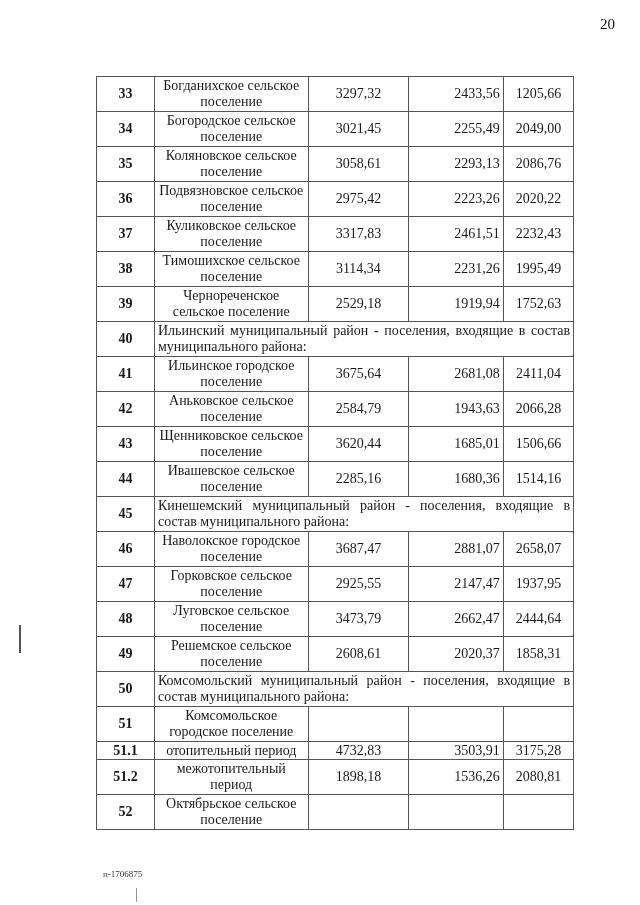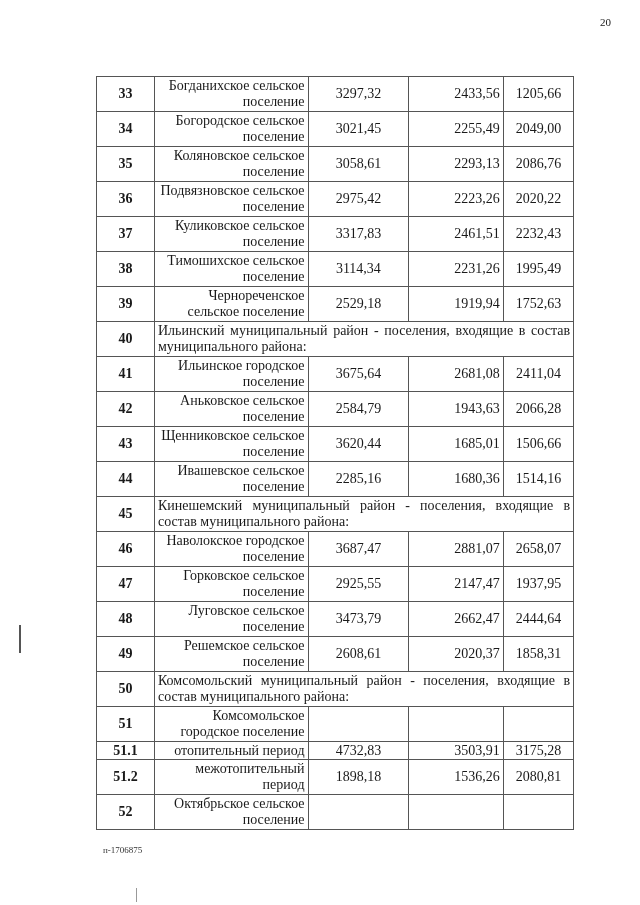--- a/index.html
+++ b/index.html
@@ -1,25 +1,25 @@
 <!DOCTYPE html>
 <html><head>
 <meta charset="utf-8">
 <style>
   html, body { margin: 0; padding: 0; background: #ffffff; }
   body { width: 640px; height: 905px; position: relative; overflow: hidden;
          font-family: "Liberation Serif", "DejaVu Serif", serif; color: #1a1a1a; }
-  .page-number { position: absolute; top: 16px; left: 600px; font-size: 11px; }
+  .page-number { position: absolute; top: 16px; left: 600px; font-size: 15px; }
   .margin-mark { position: absolute; left: 19px; top: 625px; width: 2px; height: 28px; background: #555; }
   .margin-mark-2 { position: absolute; left: 136px; top: 888px; width: 1px; height: 14px; background: #999; }
-  .doc-code { position: absolute; left: 103px; top: 845px; font-size: 9px; color: #333; }
+  .doc-code { position: absolute; left: 103px; top: 869px; font-size: 9px; color: #333; }
   table.main { position: absolute; left: 96px; top: 76px; width: 478px; border-collapse: collapse; table-layout: fixed; }
   table.main td { border: 1px solid #555; padding: 0 3px; font-size: 14px; line-height: 16px; vertical-align: middle; }
   td.num { text-align: center; width: 50px; font-weight: bold; }
-  td.name { width: 144px; text-align: right; }
+  td.name { width: 144px; text-align: center; }
   td.v1 { width: 92px; text-align: center; font-size: 13px; }
   td.v2 { width: 86px; text-align: right; font-size: 13px; }
   td.v3 { width: 62px; text-align: center; font-size: 13px; }
   td.district { text-align: justify; text-align-last: left; }
   tr.r2 td { height: 34px; }
   tr.r1 td { height: 17px; }
   tr.r3 td { height: 40px; }
 </style>
 </head>
 <body>

